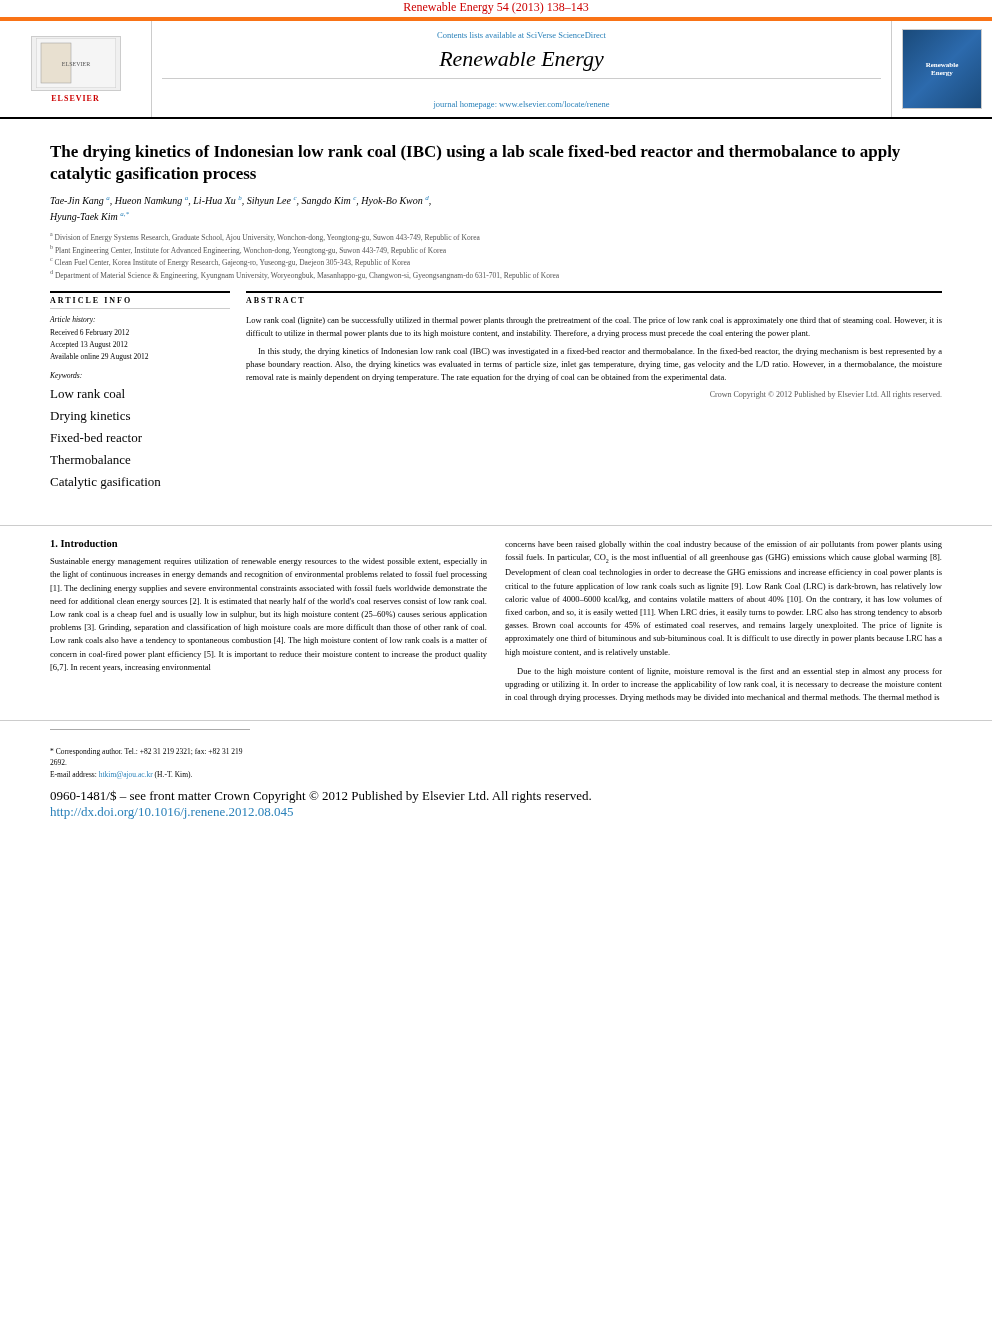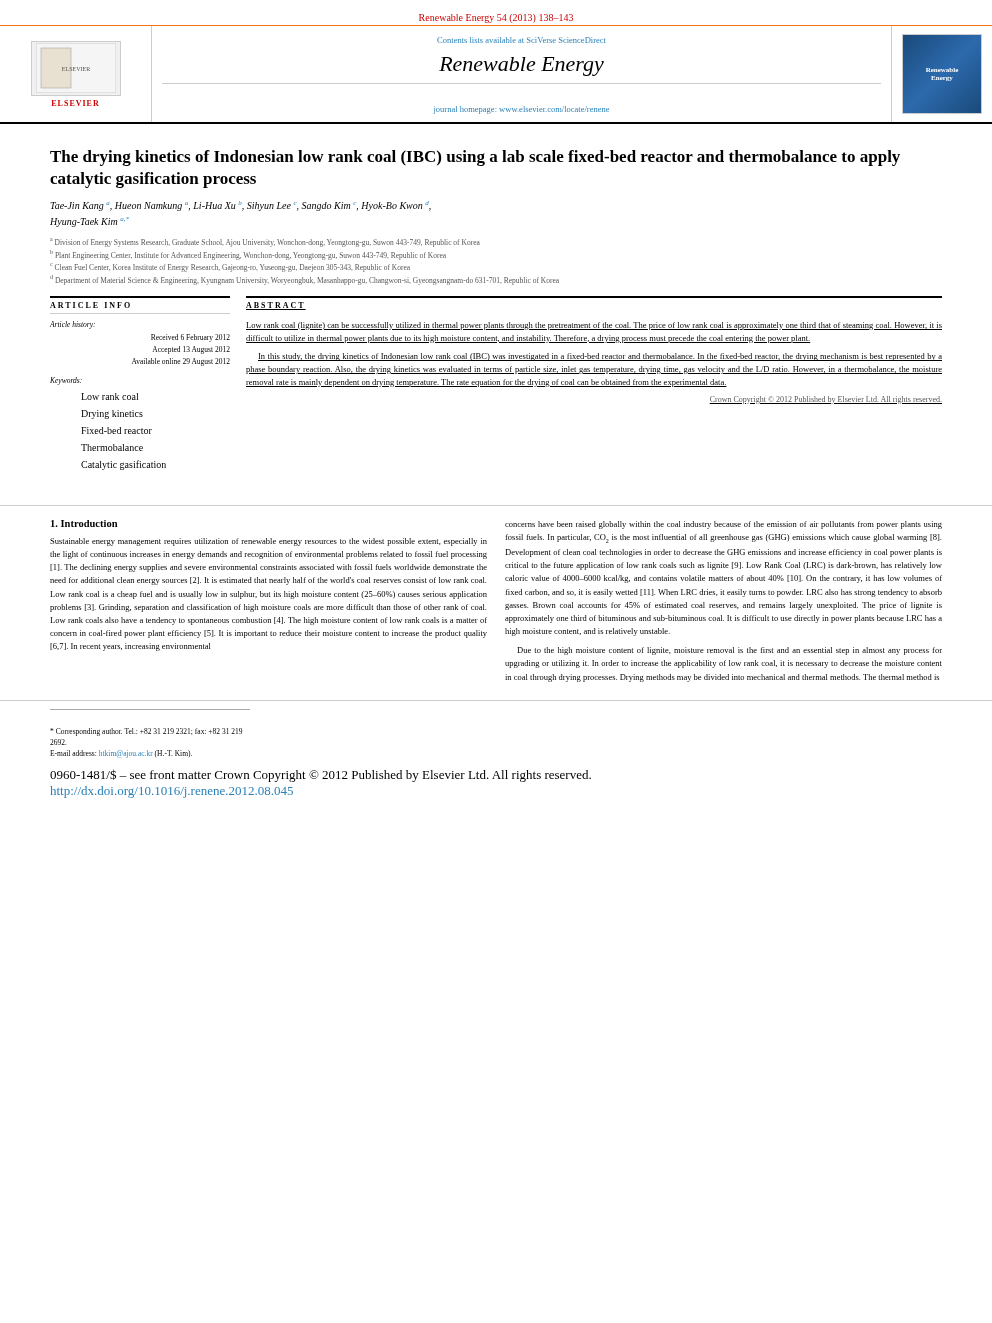--- a/index.html
+++ b/index.html
@@ -7,24 +7,24 @@
       font-family: 'Times New Roman', Times, serif;
       background: #fff;
       width: 992px;
       min-height: 1323px;
       font-size: 9.5px;
       color: #000;
     }
     .top-bar {
       background: #fff;
       text-align: center;
-      padding: 12px 0 2px;
-      font-size: 10px;
+      padding: 0 0 2px;
+      font-size: 12px;
       color: #c00;
-      border-bottom: 1px solid #f97316;
+      border-bottom: 4px solid #f97316;
     }
     .journal-header {
       display: flex;
       align-items: stretch;
       border-bottom: 2px solid #000;
       padding: 0;
     }
     .journal-header-left {
       width: 152px;
       display: flex;
@@ -162,35 +162,32 @@
       font-family: Liberation Serif, serif;
     }
     .info-label {
       font-size: 7.5px;
       font-style: italic;
       margin-bottom: 3px;
     }
     .info-dates {
       font-size: 7.5px;
       line-height: 1.6;
-      text-align: right;
     }
     .keywords-label {
       font-size: 7.5px;
       font-style: italic;
       margin-bottom: 3px;
     }
     .keyword-item {
-      font-size: 10px;
+      font-size: 13px;
       line-height: 1.7;
-      margin-left: 31px;
     }
     .abstract-col {
       flex: 1;
-      text-decoration: underline;
     }
     .abstract-header {
       font-size: 8px;
       font-weight: bold;
       letter-spacing: 2px;
       text-transform: uppercase;
       border-top: 2px solid #000;
       padding: 3px 0;
       margin-bottom: 6px;
     }

